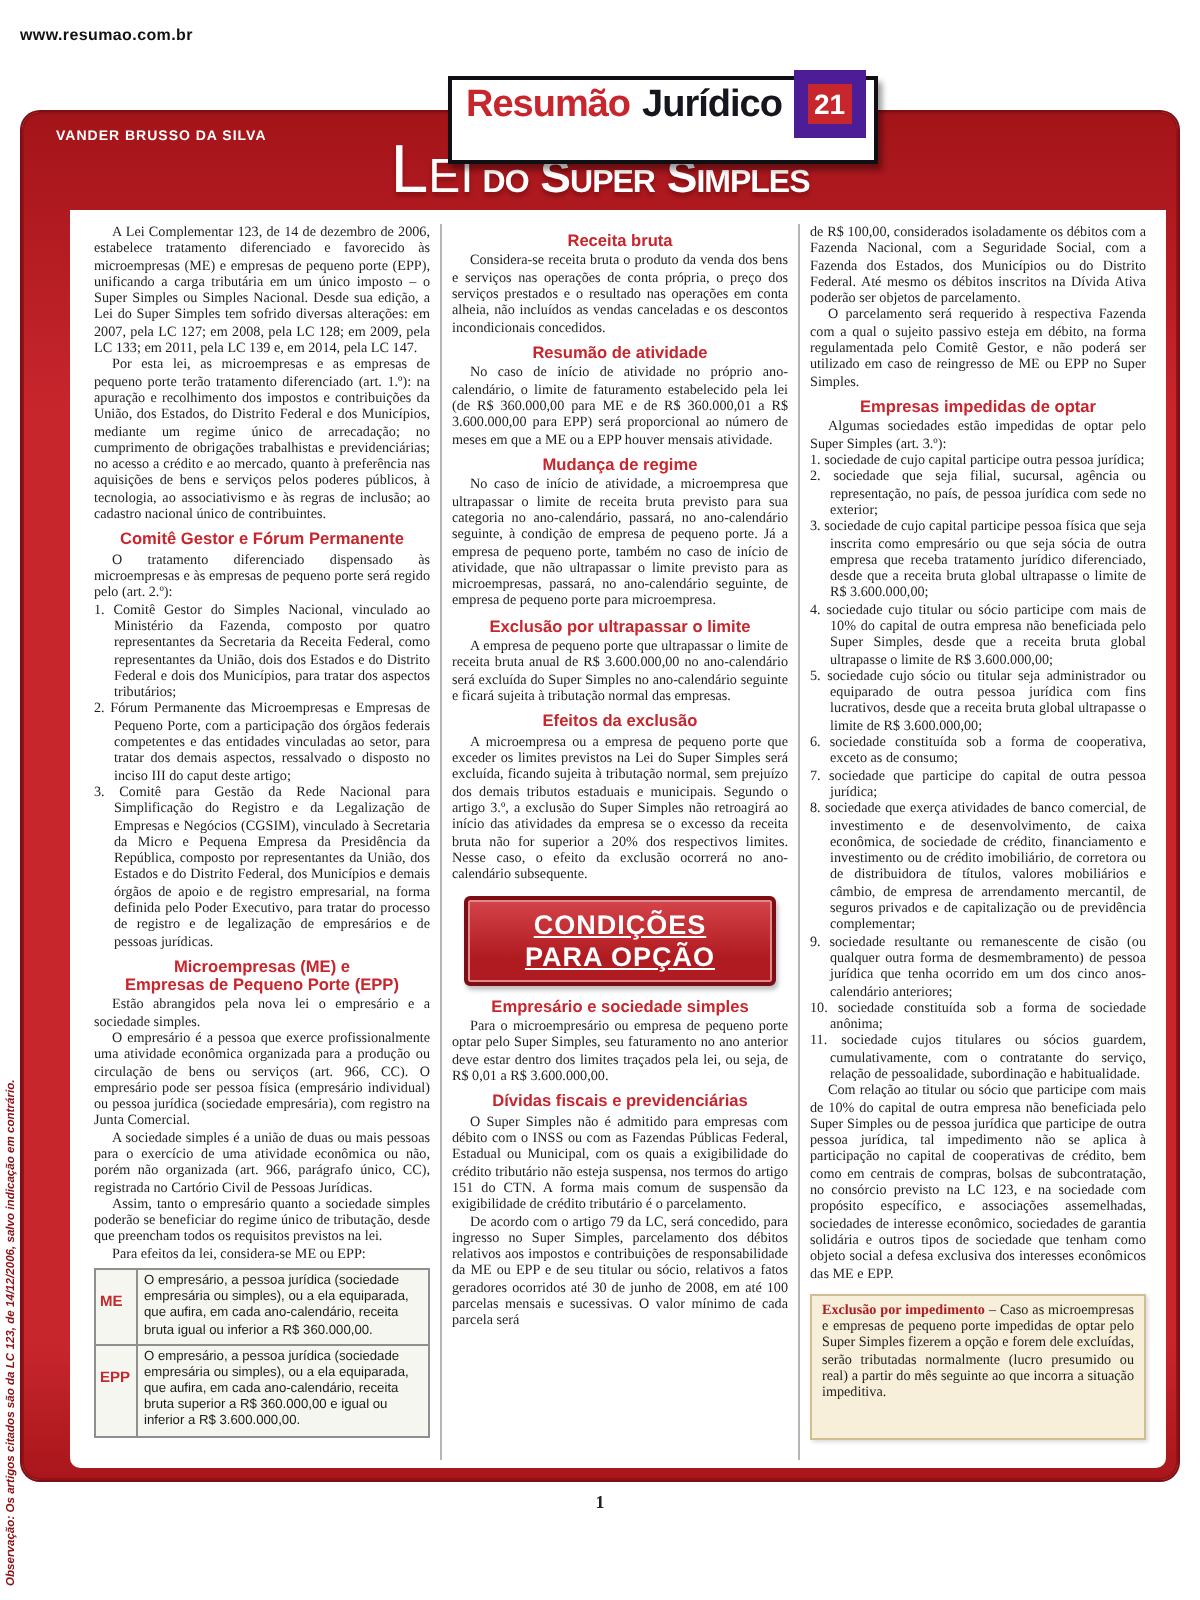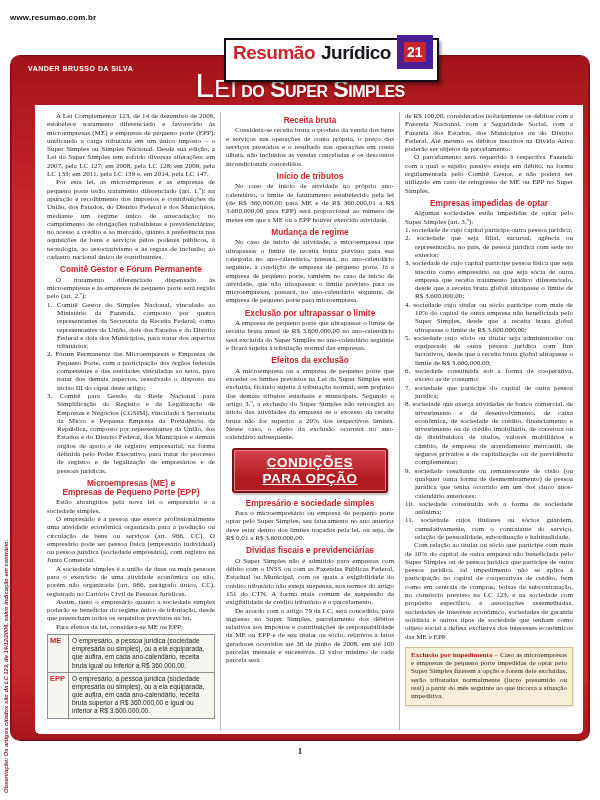--- a/index.html
+++ b/index.html
@@ -20,23 +20,23 @@
   .bp{margin:0;text-indent:9px;}
   .bp.ni{text-indent:0;}
   .hd{font:bold 8.3px/1.08 "Liberation Sans",sans-serif;color:var(--brand-red,#c8262d);margin:4px 0 1.5px;white-space:pre-line;text-align:center;}
   .lst{margin:0;padding-left:10px;list-style:none;counter-reset:n;}
   .lst li{counter-increment:n;text-align:justify;}
   .lst li::before{content:counter(n) ". ";margin-left:-10px;}
   .banner{margin:7px auto 6px;width:148px;background:linear-gradient(180deg,#d4444a,#b01b21 70%);border:2px solid #7d0e13;border-radius:3px;color:#fff;text-align:center;font:bold 13.5px/1.12 "Liberation Sans",sans-serif;letter-spacing:.5px;padding:5px 2px;box-shadow:inset 0 0 0 1px #de8a8d, 1px 2px 2px rgba(0,0,0,.25);text-decoration:underline;}
   .metable{margin-top:3px;border:1px solid #8f8f8f;background:#f6f6f1;}
   .mrow{display:flex;}
   .mrow + .mrow{border-top:1px solid #8f8f8f;}
-  .mlab{flex:0 0 17px;color:var(--brand-red,#c8262d);font:bold 7.5px/1.15 "Liberation Sans",sans-serif;padding:2px 1px 2px 2px;border-right:1px solid #8f8f8f;}
+  .mlab{flex:0 0 17px;color:var(--brand-red,#c8262d);font:bold 7.5px/1.15 "Liberation Sans",sans-serif;padding:12px 1px 2px 2px;border-right:1px solid #8f8f8f;}
   .mtxt{flex:1;font:6.6px/1.24 "Liberation Sans",sans-serif;padding:2px 3px;color:#1a1a1a;text-align:left;}
-  .notebox{margin-top:6px;background:#f7efd9;border:1px solid #cebe91;padding:3px 5px 4px;text-align:justify;box-shadow:1px 1px 2px rgba(0,0,0,.15);}
+  .notebox{margin-top:6px;background:#f7efd9;border:1px solid #cebe91;padding:3px 5px 18px;text-align:justify;box-shadow:1px 1px 2px rgba(0,0,0,.15);}
   .nbt{color:#b01b21;font-weight:bold;}
   .sidenote{position:absolute;left:3px;top:793px;transform:rotate(-90deg);transform-origin:0 0;font:italic bold 5.8px "Liberation Sans",sans-serif;color:#8a1216;white-space:nowrap;}
   .pagenum{position:absolute;left:0;right:0;top:746px;text-align:center;font:bold 9px "Liberation Serif",serif;color:#222;}
 </style>
 </head>
 <body>
 
 <div class="url">www.resumao.com.br</div>
 
 <div class="logo">
@@ -76,22 +76,22 @@
           </div>
           <div class="mrow">
             <span class="mlab">EPP</span>
             <span class="mtxt">O empresário, a pessoa jurídica (sociedade empresária ou simples), ou a ela equiparada, que aufira, em cada ano-calendário, receita bruta superior a R$ 360.000,00 e igual ou inferior a R$ 3.600.000,00.</span>
           </div>
         </div>
       </div>
     <div class="col">
         <h3 class="hd">Receita bruta</h3>
         <p class="bp">Considera-se receita bruta o produto da venda dos bens e serviços nas operações de conta própria, o preço dos serviços prestados e o resultado nas operações em conta alheia, não incluídos as vendas canceladas e os descontos incondicionais concedidos.</p>
-        <h3 class="hd">Início de tributos</h3>
-        <p class="bp">No caso de início de atividade no próprio ano-calendário, o limite de faturamento estabelecido pela lei (de R$ 360.000,00 para ME e de R$ 360.000,01 a R$ 3.600.000,00 para EPP) será proporcional ao número de meses em que a ME ou a EPP houver exercido atividade.</p>
+        <h3 class="hd">Resumão de atividade</h3>
+        <p class="bp">No caso de início de atividade no próprio ano-calendário, o limite de faturamento estabelecido pela lei (de R$ 360.000,00 para ME e de R$ 360.000,01 a R$ 3.600.000,00 para EPP) será proporcional ao número de meses em que a ME ou a EPP houver mensais atividade.</p>
         <h3 class="hd">Mudança de regime</h3>
         <p class="bp">No caso de início de atividade, a microempresa que ultrapassar o limite de receita bruta previsto para sua categoria no ano-calendário, passará, no ano-calendário seguinte, à condição de empresa de pequeno porte. Já a empresa de pequeno porte, também no caso de início de atividade, que não ultrapassar o limite previsto para as microempresas, passará, no ano-calendário seguinte, de empresa de pequeno porte para microempresa.</p>
         <h3 class="hd">Exclusão por ultrapassar o limite</h3>
         <p class="bp">A empresa de pequeno porte que ultrapassar o limite de receita bruta anual de R$ 3.600.000,00 no ano-calendário será excluída do Super Simples no ano-calendário seguinte e ficará sujeita à tributação normal das empresas.</p>
         <h3 class="hd">Efeitos da exclusão</h3>
         <p class="bp">A microempresa ou a empresa de pequeno porte que exceder os limites previstos na Lei do Super Simples será excluída, ficando sujeita à tributação normal, sem prejuízo dos demais tributos estaduais e municipais. Segundo o artigo 3.º, a exclusão do Super Simples não retroagirá ao início das atividades da empresa se o excesso da receita bruta não for superior a 20% dos respectivos limites. Nesse caso, o efeito da exclusão ocorrerá no ano-calendário subsequente.</p>
         <div class="banner">
           <div>CONDIÇÕES</div>
           <div>PARA OPÇÃO</div>
         </div>

